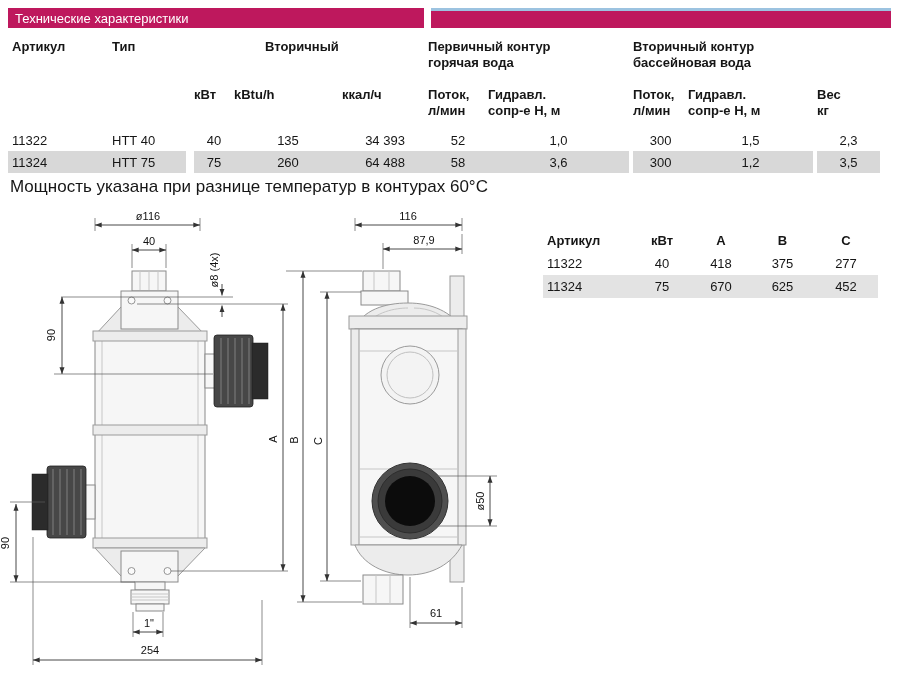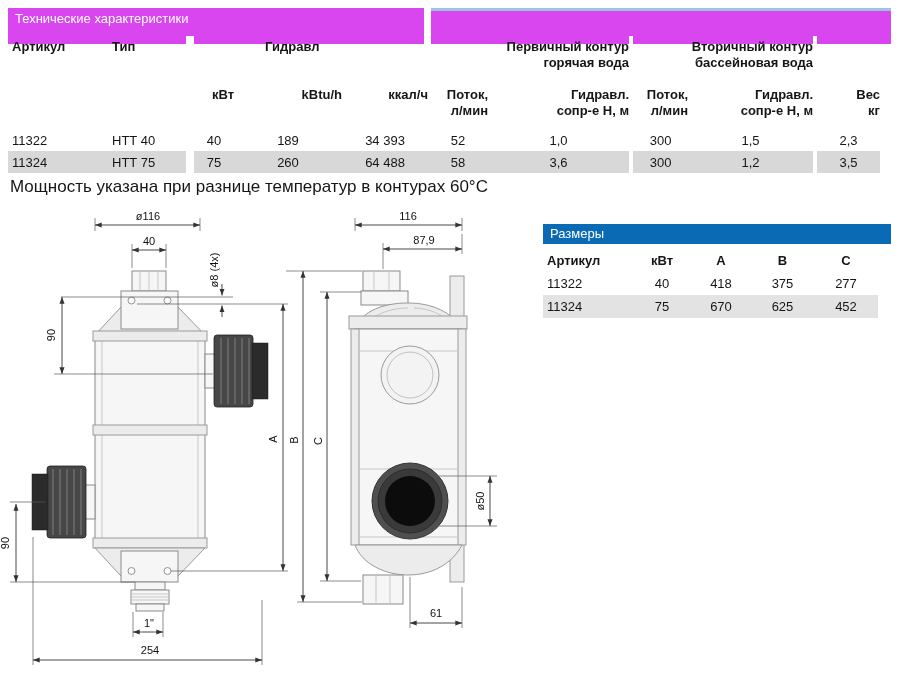--- a/index.html
+++ b/index.html
@@ -1,30 +1,30 @@
 <!DOCTYPE html>
 <html><head>
 <meta charset="utf-8">
 <style>
   html,body{margin:0;padding:0;background:#fff;}
   .page{position:relative;width:900px;height:674px;background:#fff;overflow:hidden;
         font-family:"Liberation Sans",sans-serif;color:#161616;}
 
   
   .topbar{position:absolute;left:8px;top:8px;width:883px;height:22px;display:flex;}
-  .bar-seg{background:#d946ef;height:36px;}
+  .bar-seg{background:#be185d;height:20px;}
   .bar-left{width:416px;}
   .bar-right{flex:1;margin-left:7px;border-top:3px solid #9cc3e0;box-sizing:border-box;}
   .bar-title{color:#fff;font-size:13px;line-height:21px;padding-left:7px;white-space:nowrap;}
 
   
   .spec-wrap{position:absolute;left:8px;top:36px;}
   table.spec{border-collapse:separate;border-spacing:0;table-layout:fixed;width:872px;font-size:13px;}
   table.spec th,table.spec td{padding:0;overflow:hidden;white-space:nowrap;}
-  table.spec thead th{font-weight:bold;vertical-align:top;text-align:right;line-height:16px;}
+  table.spec thead th{font-weight:bold;vertical-align:top;text-align:left;line-height:16px;}
   table.spec thead tr.h1 th{height:48px;padding-top:3px;}
   table.spec thead tr.h2 th{height:42px;padding-top:0;}
   th.al,td.al{text-align:left !important;padding-left:4px !important;}
   th.power-h{text-align:left !important;padding-left:71px !important;}
   table.spec tbody tr{height:22px;}
   table.spec tbody td{text-align:center;vertical-align:middle;}
   table.spec tbody tr.alt td{background:#d8d8d8;}
   table.spec td.gap,table.spec th.gap{background:#fff !important;}
   .twoline span{display:block;}
 
@@ -85,21 +85,21 @@
         <col style="width:55px">
           <col style="width:125px">
           <col style="width:4px">
         <col style="width:63px">
       </colgroup>
       <thead>
         <tr class="h1">
           <th class="al">Артикул</th>
           <th class="al">Тип</th>
           <th class="gap"></th>
-          <th colspan="3" class="power-h">Гидравл</th>
+          <th colspan="3" class="power-h">Вторичный</th>
           <th colspan="2" class="twoline">
             <span>Первичный контур</span>
             <span>горячая вода</span>
           </th>
           <th class="gap"></th>
           <th colspan="2" class="twoline">
             <span>Вторичный контур</span>
             <span>бассейновая вода</span>
           </th>
           <th class="gap"></th>
@@ -135,21 +135,21 @@
             <span>кг</span>
           </th>
         </tr>
       </thead>
       <tbody>
         <tr>
           <td class="al">11322</td>
           <td class="al">HTT 40</td>
           <td class="gap"></td>
           <td>40</td>
-          <td>189</td>
+          <td>135</td>
           <td>34 393</td>
           <td>52</td>
           <td>1,0</td>
           <td class="gap"></td>
           <td>300</td>
           <td>1,5</td>
           <td class="gap"></td>
           <td>2,3</td>
         </tr>
         <tr class="alt">
@@ -167,23 +167,20 @@
           <td class="gap"></td>
           <td>3,5</td>
         </tr>
       </tbody>
     </table>
   </div>
 
   <div class="footnote">Мощность указана при разнице температур в контурах 60°C</div>
 
   <div class="sizes-panel">
-    <div class="sizes-bar">
-      <div class="bar-title">Размеры</div>
-    </div>
     <table class="sizes">
       <colgroup>
         <col style="width:90px">
           <col style="width:58px">
           <col style="width:60px">
         <col style="width:63px">
           <col style="width:64px">
       </colgroup>
       <thead>
         <tr>

